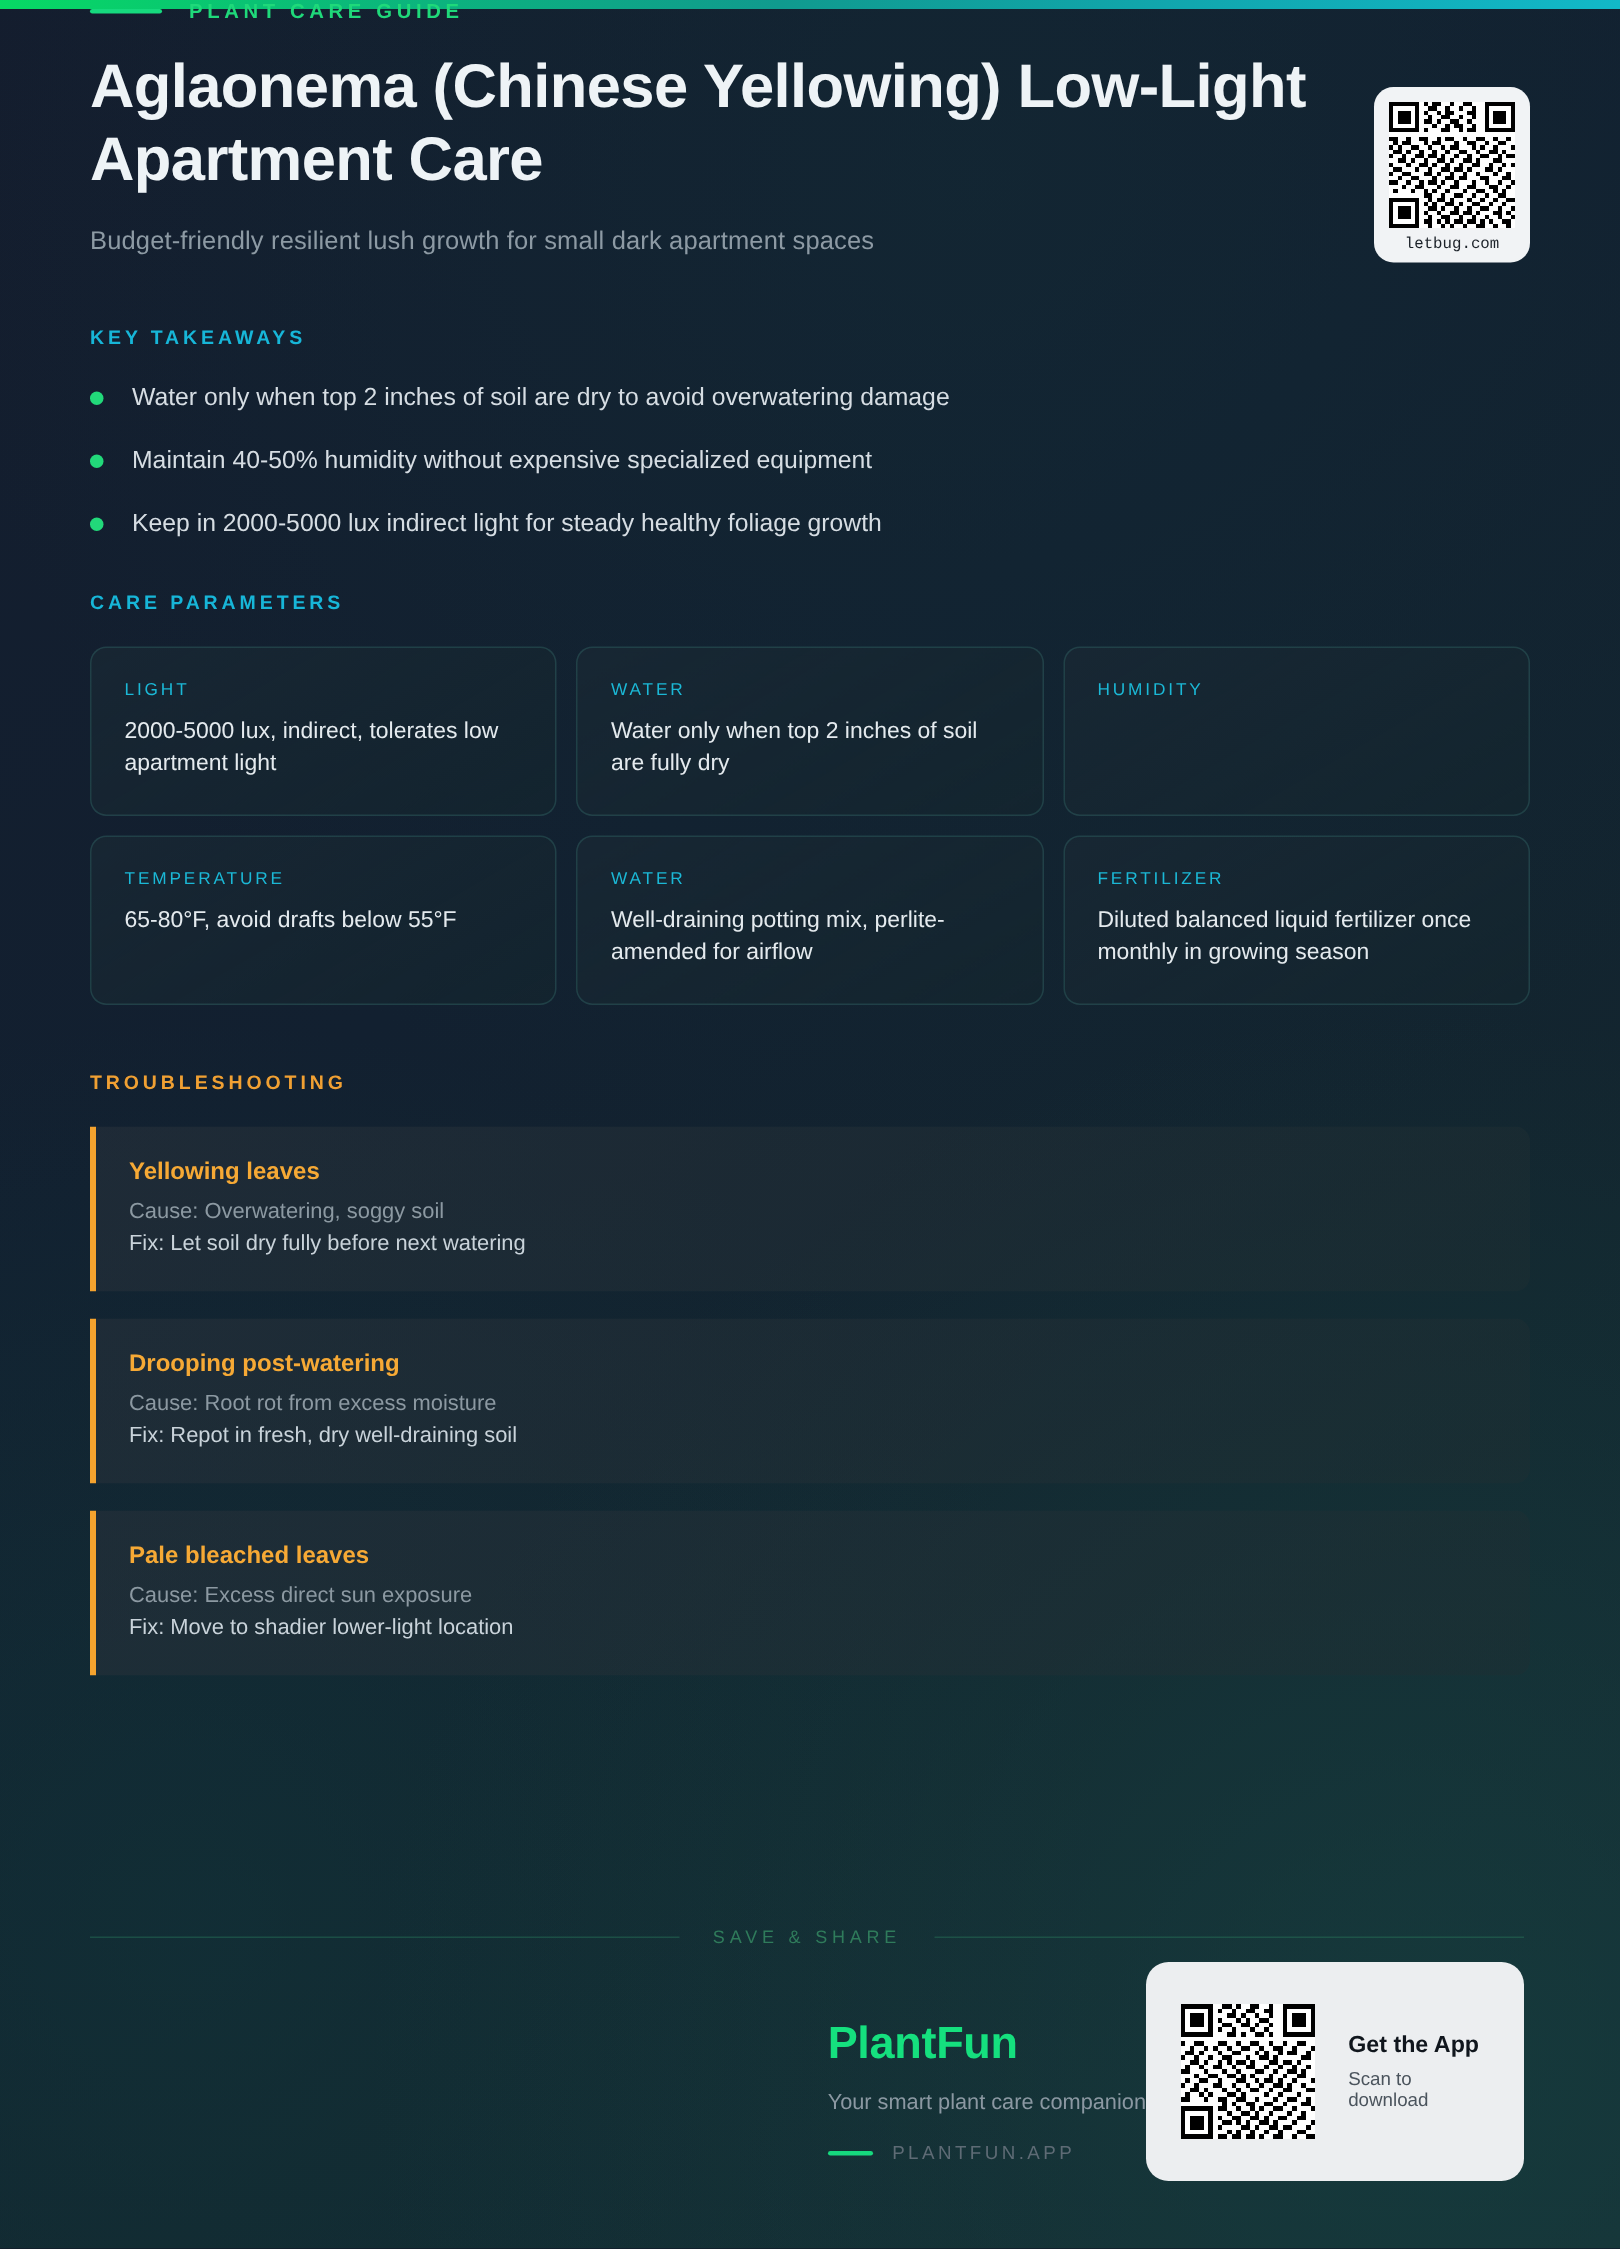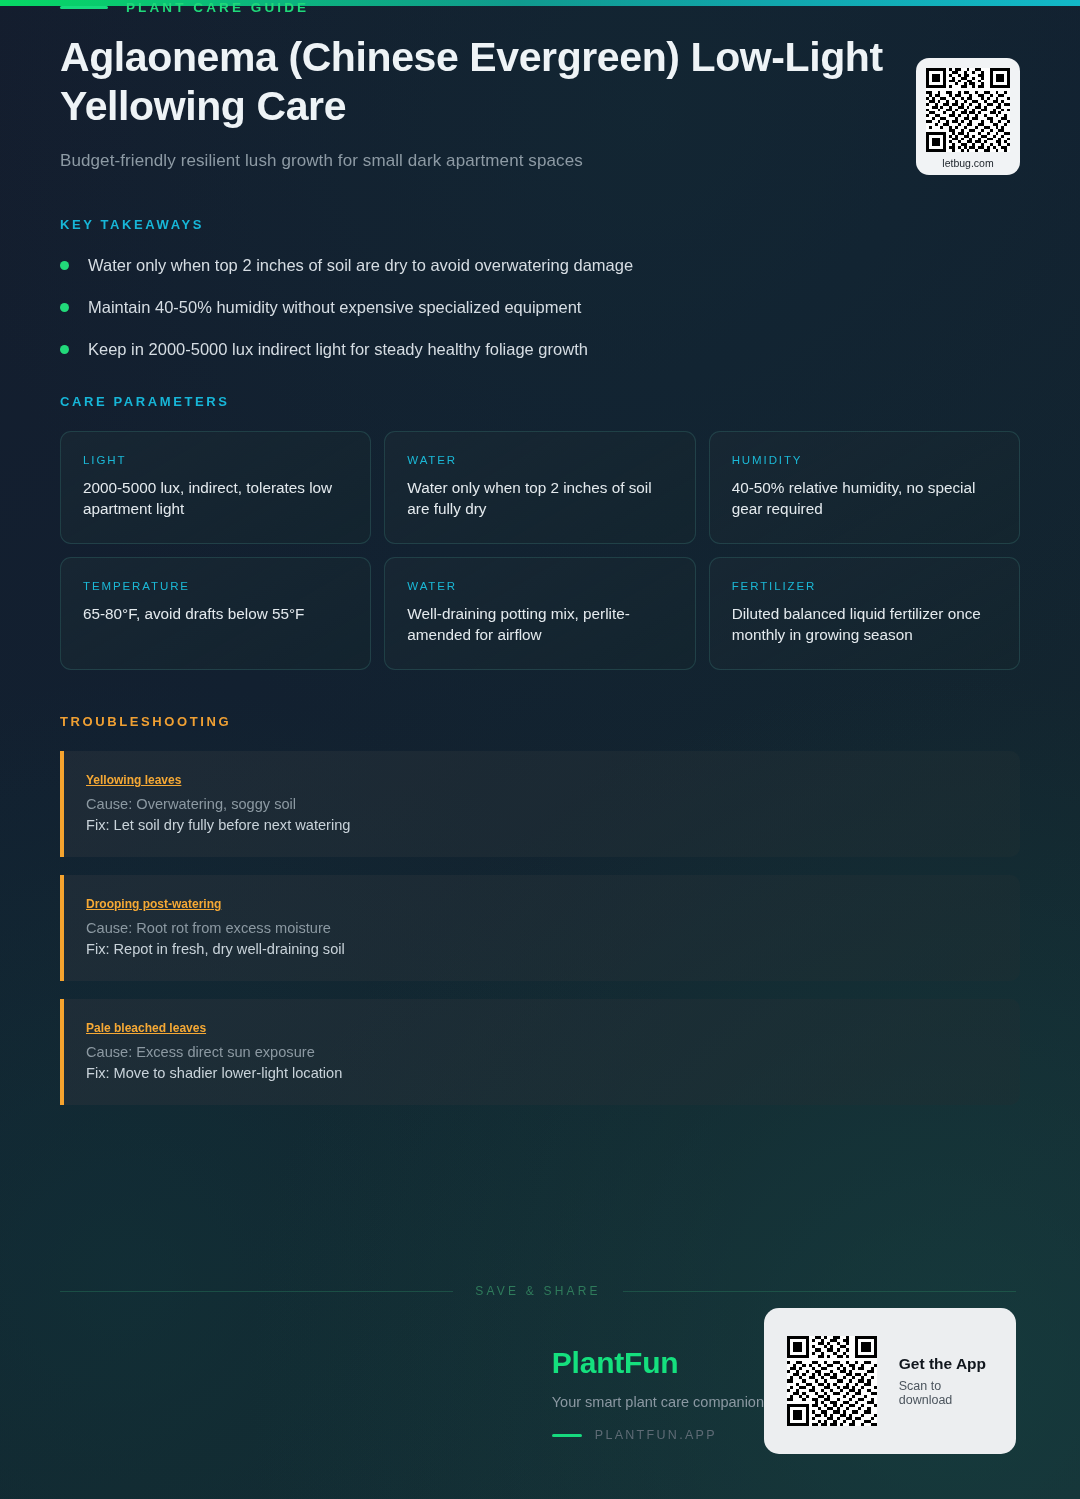--- a/index.html
+++ b/index.html
@@ -35,21 +35,21 @@
     margin-top:18px;
     font-size:41px; line-height:49px; font-weight:700;
     color:#eef3f6; letter-spacing:-0.4px; max-width:900px;
   }
   .subtitle {
     margin-top:20px; font-size:17px; color:#8d9aa4; letter-spacing:0.1px;
   }
   .qr-top {
     position:absolute; top:58px; right:60px;
     width:104px; background:#f1f3f5; border-radius:13px;
-    padding:10px 10px 6px; text-align:center;
+    padding:10px 10px 6px; text-align:center;font-family:Liberation Mono, monospace;
   }
   .qr-top .qr-img { width:84px; height:84px; display:block; margin:0 auto; }
   .qr-top .qr-label { font-size:10.5px; color:#1b2128; margin-top:5px; font-weight:400; }
 
   
   .sec-label {
     font-size:13px; font-weight:700; letter-spacing:2.6px; color:#17b6d8;
   }
   .sec-label.amber { color:#f0a033; }
 
@@ -81,21 +81,21 @@
   .tb-list { margin-top:22px; }
   .tb-card {
     position:relative;
     background:linear-gradient(135deg, rgba(38,48,58,0.62) 0%, rgba(30,46,50,0.45) 100%);
     border-radius:0 10px 10px 0;
     border-left:4px solid #f5a32e;
     padding:22px 24px 24px 22px;
     margin-bottom:18px;
     width:960px;
   }
-  .tb-title { font-size:12px; font-weight:700; color:#f6a935;text-decoration:underline; }
+  .tb-title { font-size:16px; font-weight:700; color:#f6a935; }
   .tb-cause { margin-top:9px; font-size:14.6px; color:#8c99a2; }
   .tb-fix { margin-top:5px; font-size:14.6px; color:#c9d3da; }
 
   
   .footer { position:absolute; left:60px; right:64px; bottom:0; }
   .share-row { display:flex; align-items:center; gap:22px; }
   .share-line { flex:1; height:1px; background:rgba(40,120,92,0.45); }
   .share-text { font-size:12px; letter-spacing:3.2px; color:#2f7b5b; font-weight:400; }
   .foot-main { display:flex; align-items:flex-start; justify-content:flex-end; margin-top:48px; padding-bottom:45px; }
   .brand-name { font-size:30px; font-weight:700; color:#15e07e; letter-spacing:-0.2px; }
@@ -119,21 +119,21 @@
 <div class="page"></div>
 <div class="topbar"></div>
 
 <div class="content">
 
   <div>
     <div class="eyebrow-row">
       <span class="eyebrow-dash"></span>
       <span class="eyebrow-text">PLANT CARE GUIDE</span>
     </div>
-    <h1 class="title">Aglaonema (Chinese Evergreen) Low-Light Yellowing Care</h1>
+    <h1 class="title">Aglaonema (Chinese Yellowing) Low-Light Apartment Care</h1>
     <div class="subtitle">Budget-friendly resilient lush growth for small dark apartment spaces</div>
   </div>
 
   <div class="qr-top">
     <svg class="qr-img" viewBox="0 0 29 29" shape-rendering="crispEdges">
       <rect width="29" height="29" fill="#fff"></rect>
       <g fill="#000">
         <rect x="0" y="0" width="7" height="1"></rect>
           <rect x="0" y="6" width="7" height="1"></rect>
         <rect x="0" y="0" width="1" height="7"></rect>
@@ -376,21 +376,20 @@
       <div class="care-card">
         <div class="care-k">LIGHT</div>
         <div class="care-v">2000-5000 lux, indirect, tolerates low apartment light</div>
       </div>
       <div class="care-card">
         <div class="care-k">WATER</div>
         <div class="care-v">Water only when top 2 inches of soil are fully dry</div>
       </div>
       <div class="care-card">
         <div class="care-k">HUMIDITY</div>
-        <div class="care-v">40-50% relative humidity, no special gear required</div>
       </div>
       <div class="care-card">
         <div class="care-k">TEMPERATURE</div>
         <div class="care-v">65-80°F, avoid drafts below 55°F</div>
       </div>
       <div class="care-card">
         <div class="care-k">WATER</div>
         <div class="care-v">Well-draining potting mix, perlite-amended for airflow</div>
       </div>
       <div class="care-card">

